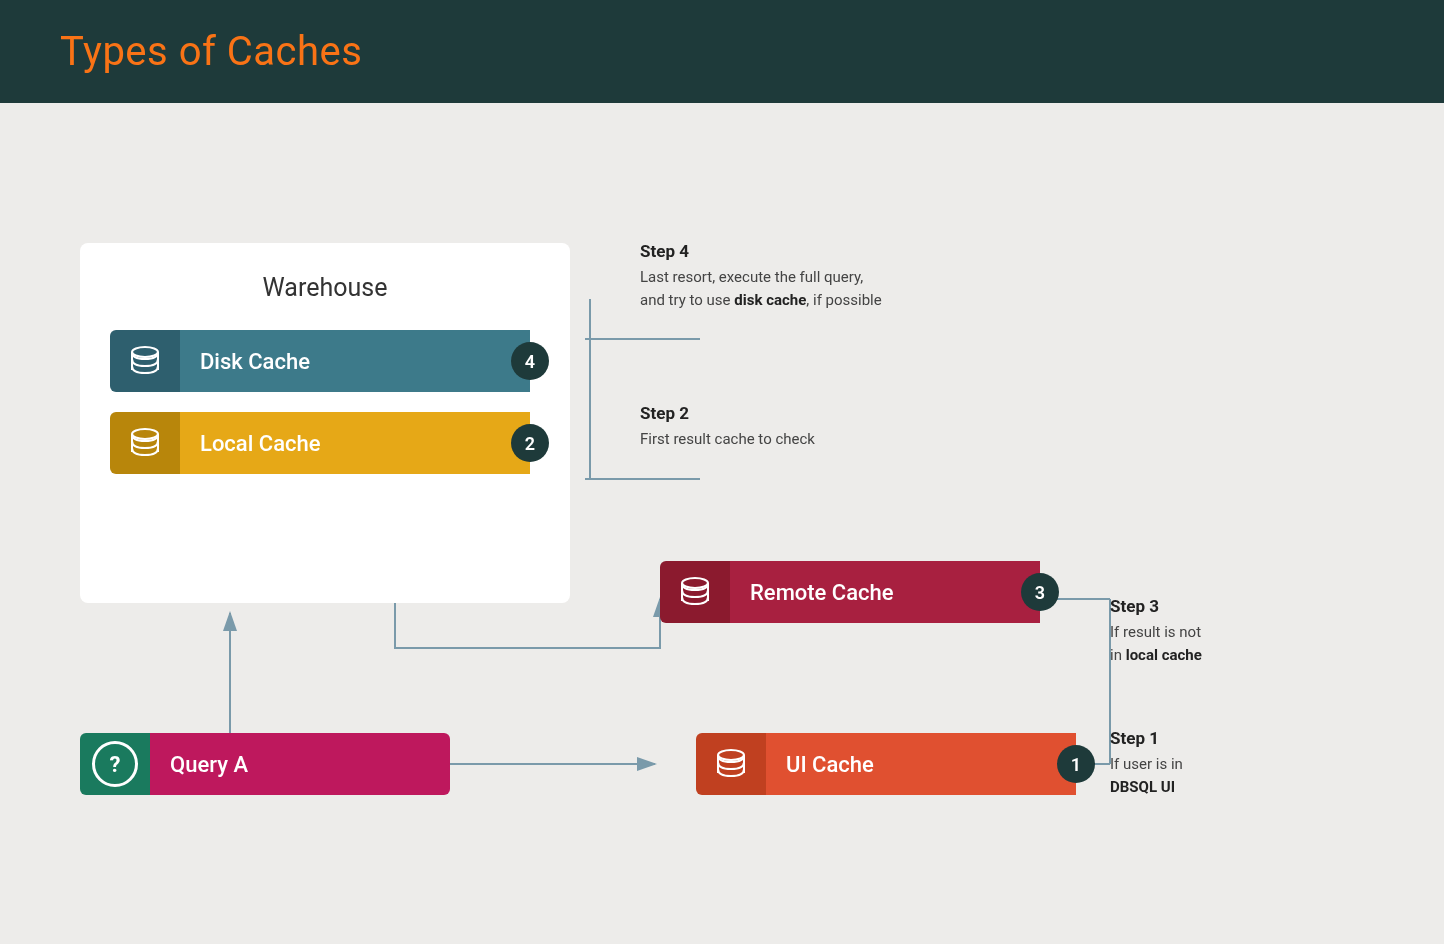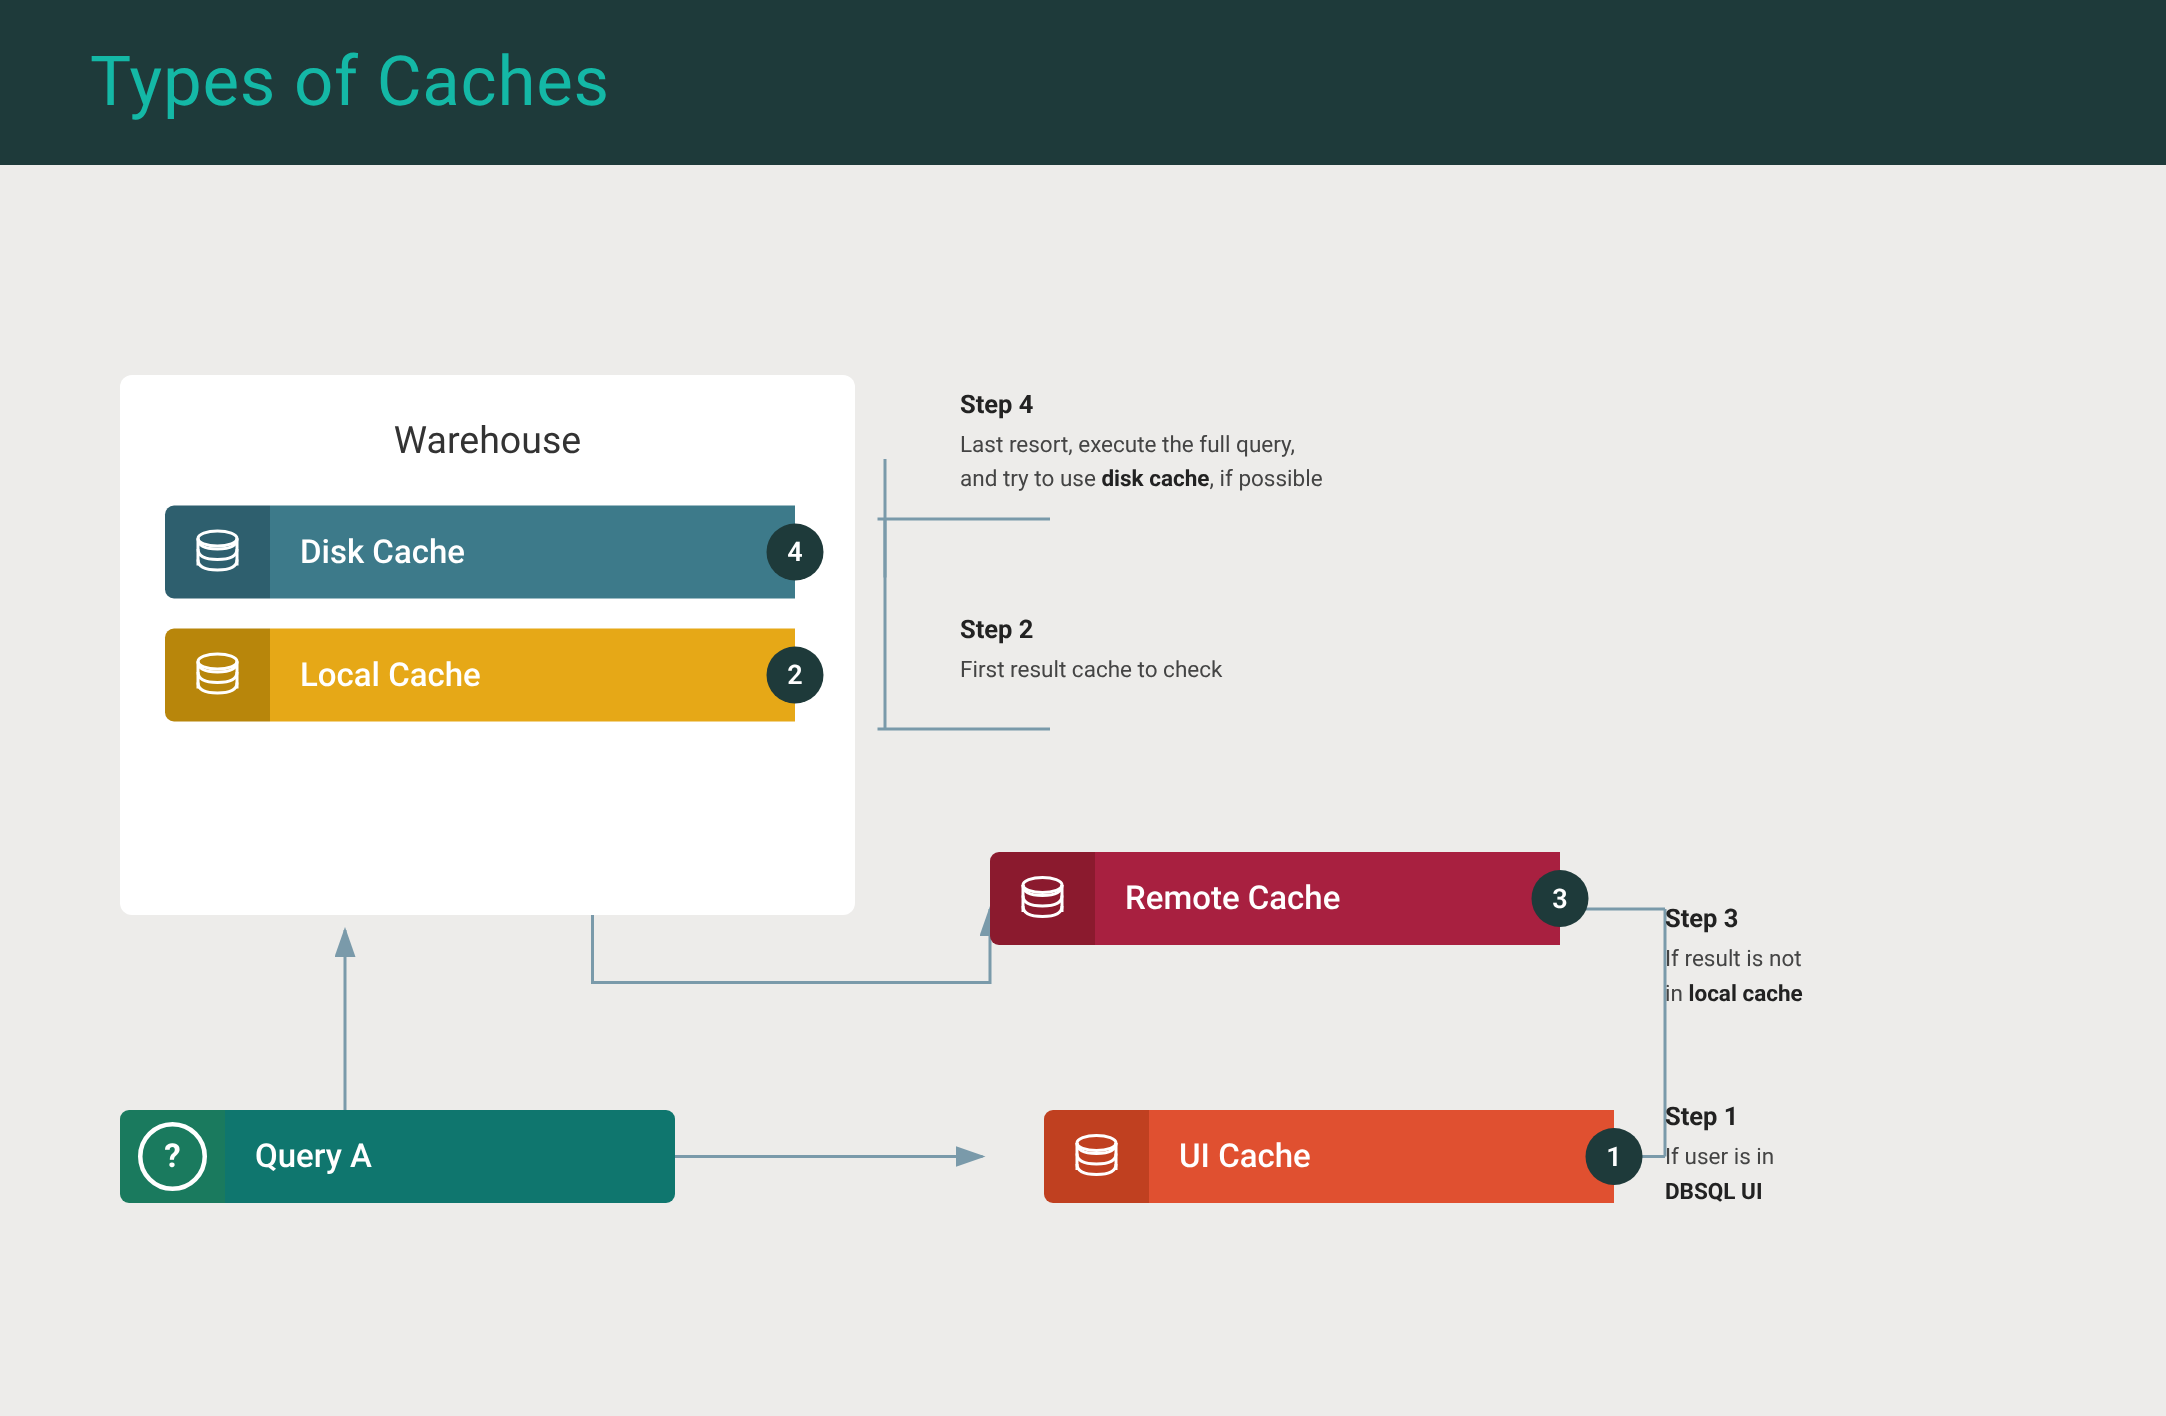--- a/index.html
+++ b/index.html
@@ -11,22 +11,22 @@
       overflow: hidden;
     }
 
     .header {
       background: #1e3a3a;
       width: 100%;
       padding: 28px 60px;
     }
 
     .header-title {
-      color: #14b8a6;
-      font-size: 46px;
+      color: #f97316;
+      font-size: 40px;
       font-weight: 400;
       letter-spacing: 0.5px;
     }
 
     .main-content {
       background: #edecea;
       width: 100%;
       height: calc(944px - 96px);
       position: relative;
       padding: 40px 60px;
@@ -123,21 +123,21 @@
       height: 38px;
     }
 
     
     .step-description {
       position: absolute;
       left: 640px;
     }
 
     .step-4-desc {
-      top: 150px;
+      top: 138px;
     }
 
     .step-2-desc {
       top: 300px;
     }
 
     .step-title {
       font-size: 17px;
       font-weight: 700;
       color: #222;
@@ -226,21 +226,21 @@
     }
 
     .query-label-box {
       height: 62px;
       display: flex;
       align-items: center;
       padding: 0 20px;
       font-size: 22px;
       font-weight: 500;
       color: #fff;
-      background: #0f766e;
+      background: #be185d;
       flex: 1;
       border-radius: 0 6px 6px 0;
     }
 
     .ui-icon-box {
       width: 70px;
       height: 62px;
       display: flex;
       align-items: center;
       justify-content: center;

